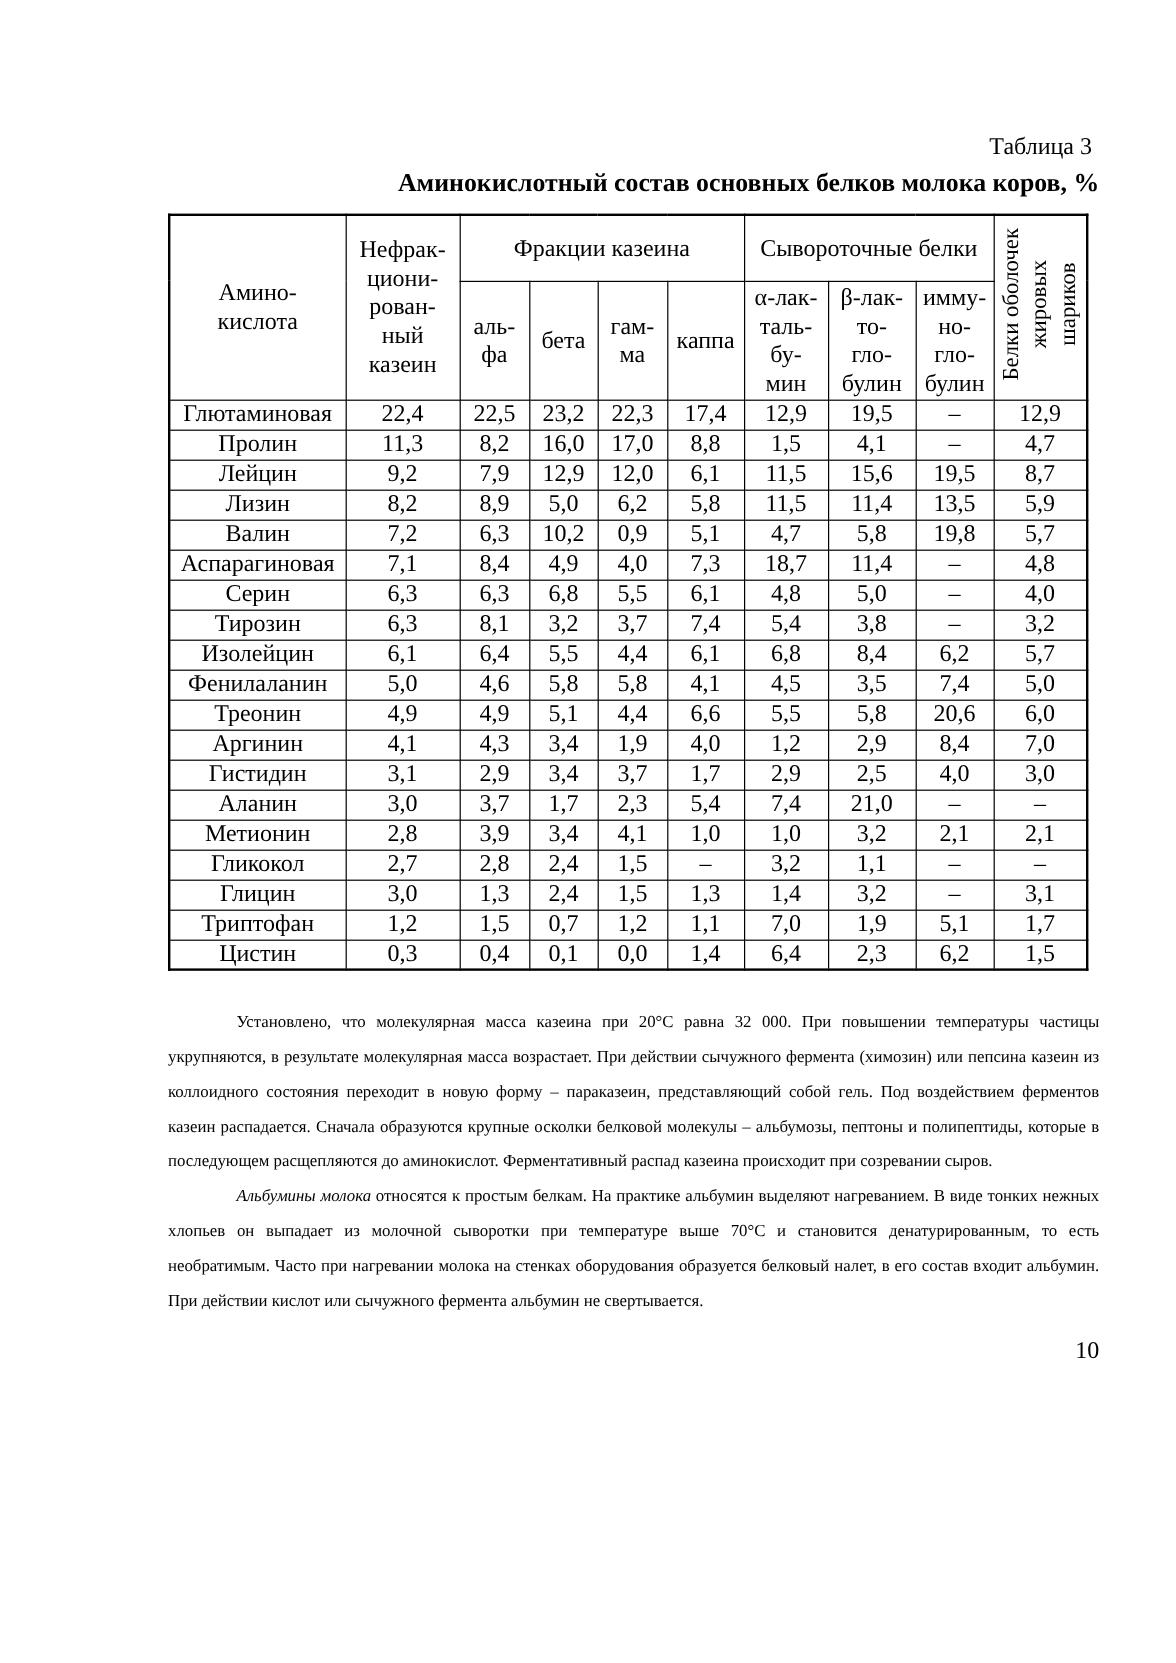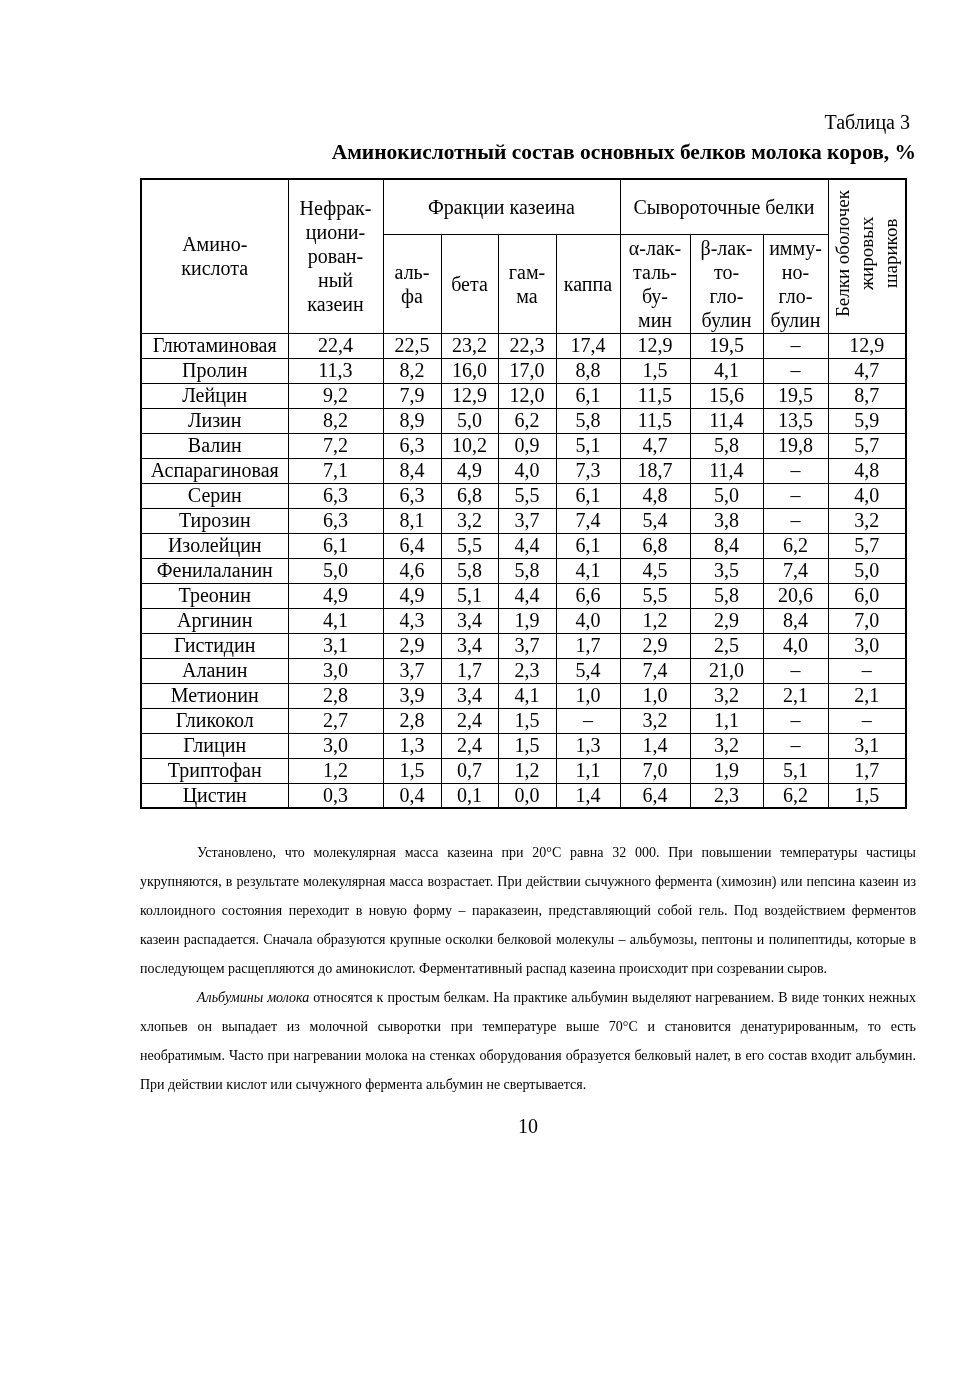--- a/index.html
+++ b/index.html
@@ -76,21 +76,21 @@
   }
   p.par {
     margin: 0;
     font-size: 14px;
     line-height: 29px;
     text-align: justify;
     text-indent: 57px;
   }
   .lead-italic { font-style: italic; }
   .page-number {
-    text-align: center;
+    text-align: right;
     font-size: 20px;
     margin-top: 16px;
   }
 </style>
 </head>
 <body>
 
 <div class="page">
 
   <div class="table-label">Таблица 3</div>

